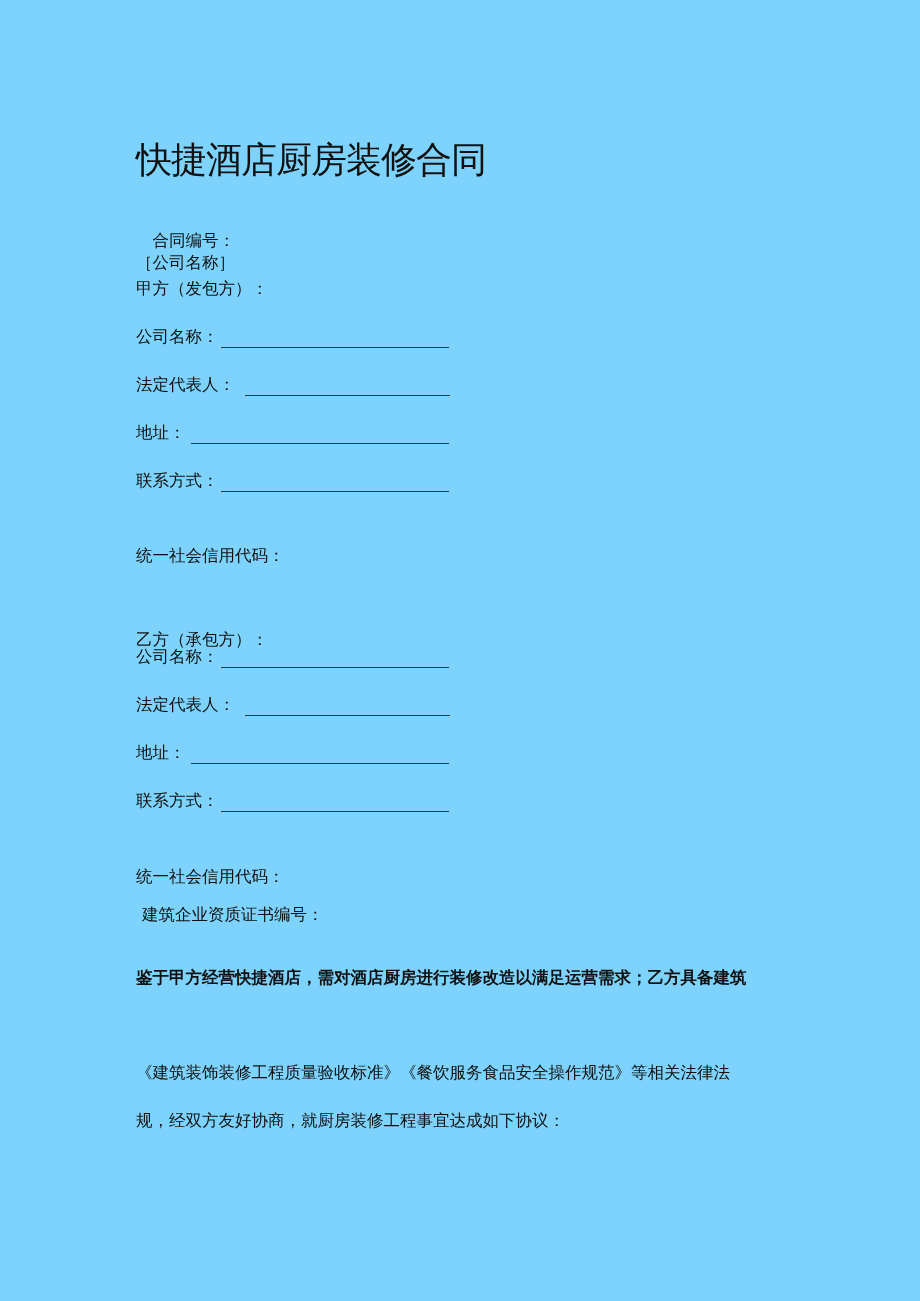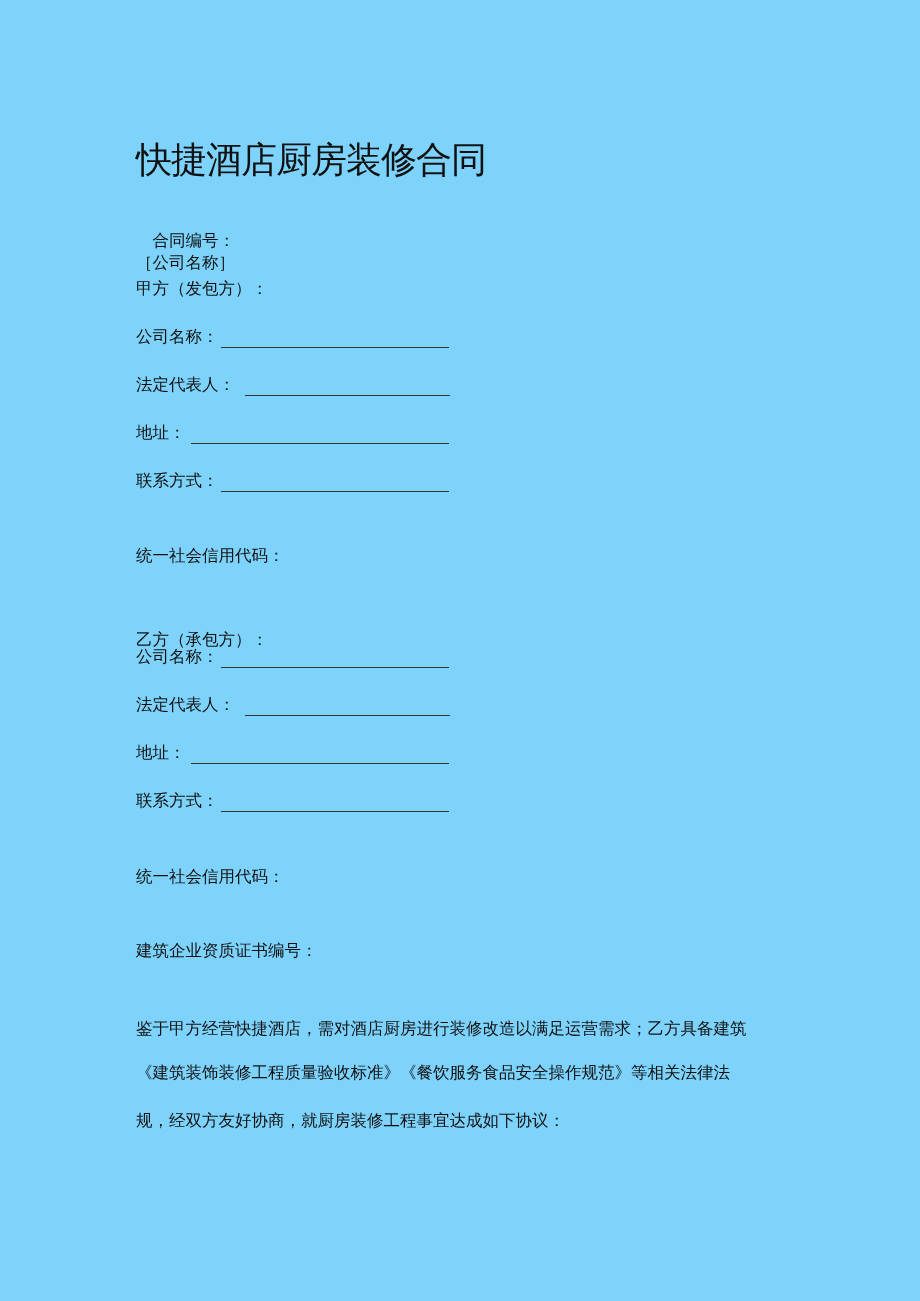--- a/index.html
+++ b/index.html
@@ -118,21 +118,21 @@
 
   <div class="line" style="top:790px;">
     <span>联系方式：</span>
     <span class="field-blank" style="width:228px;"></span>
   </div>
 
   <div class="line" style="top:866px;">
     <span>统一社会信用代码：</span>
   </div>
 
-  <div class="line" style="top:940px;">
+  <div class="line" style="top:904px;margin-left:6px;">
     <span>建筑企业资质证书编号：</span>
   </div>
 
-  <div class="para" style="top:1018px;">鉴于甲方经营快捷酒店，需对酒店厨房进行装修改造以满足运营需求；乙方具备建筑</div>
+  <div class="para" style="top:967px;font-weight:bold;">鉴于甲方经营快捷酒店，需对酒店厨房进行装修改造以满足运营需求；乙方具备建筑</div>
   <div class="para" style="top:1062px;">《建筑装饰装修工程质量验收标准》《餐饮服务食品安全操作规范》等相关法律法</div>
   <div class="para" style="top:1110px;">规，经双方友好协商，就厨房装修工程事宜达成如下协议：</div>
 
 </div>
 
 </body></html>

